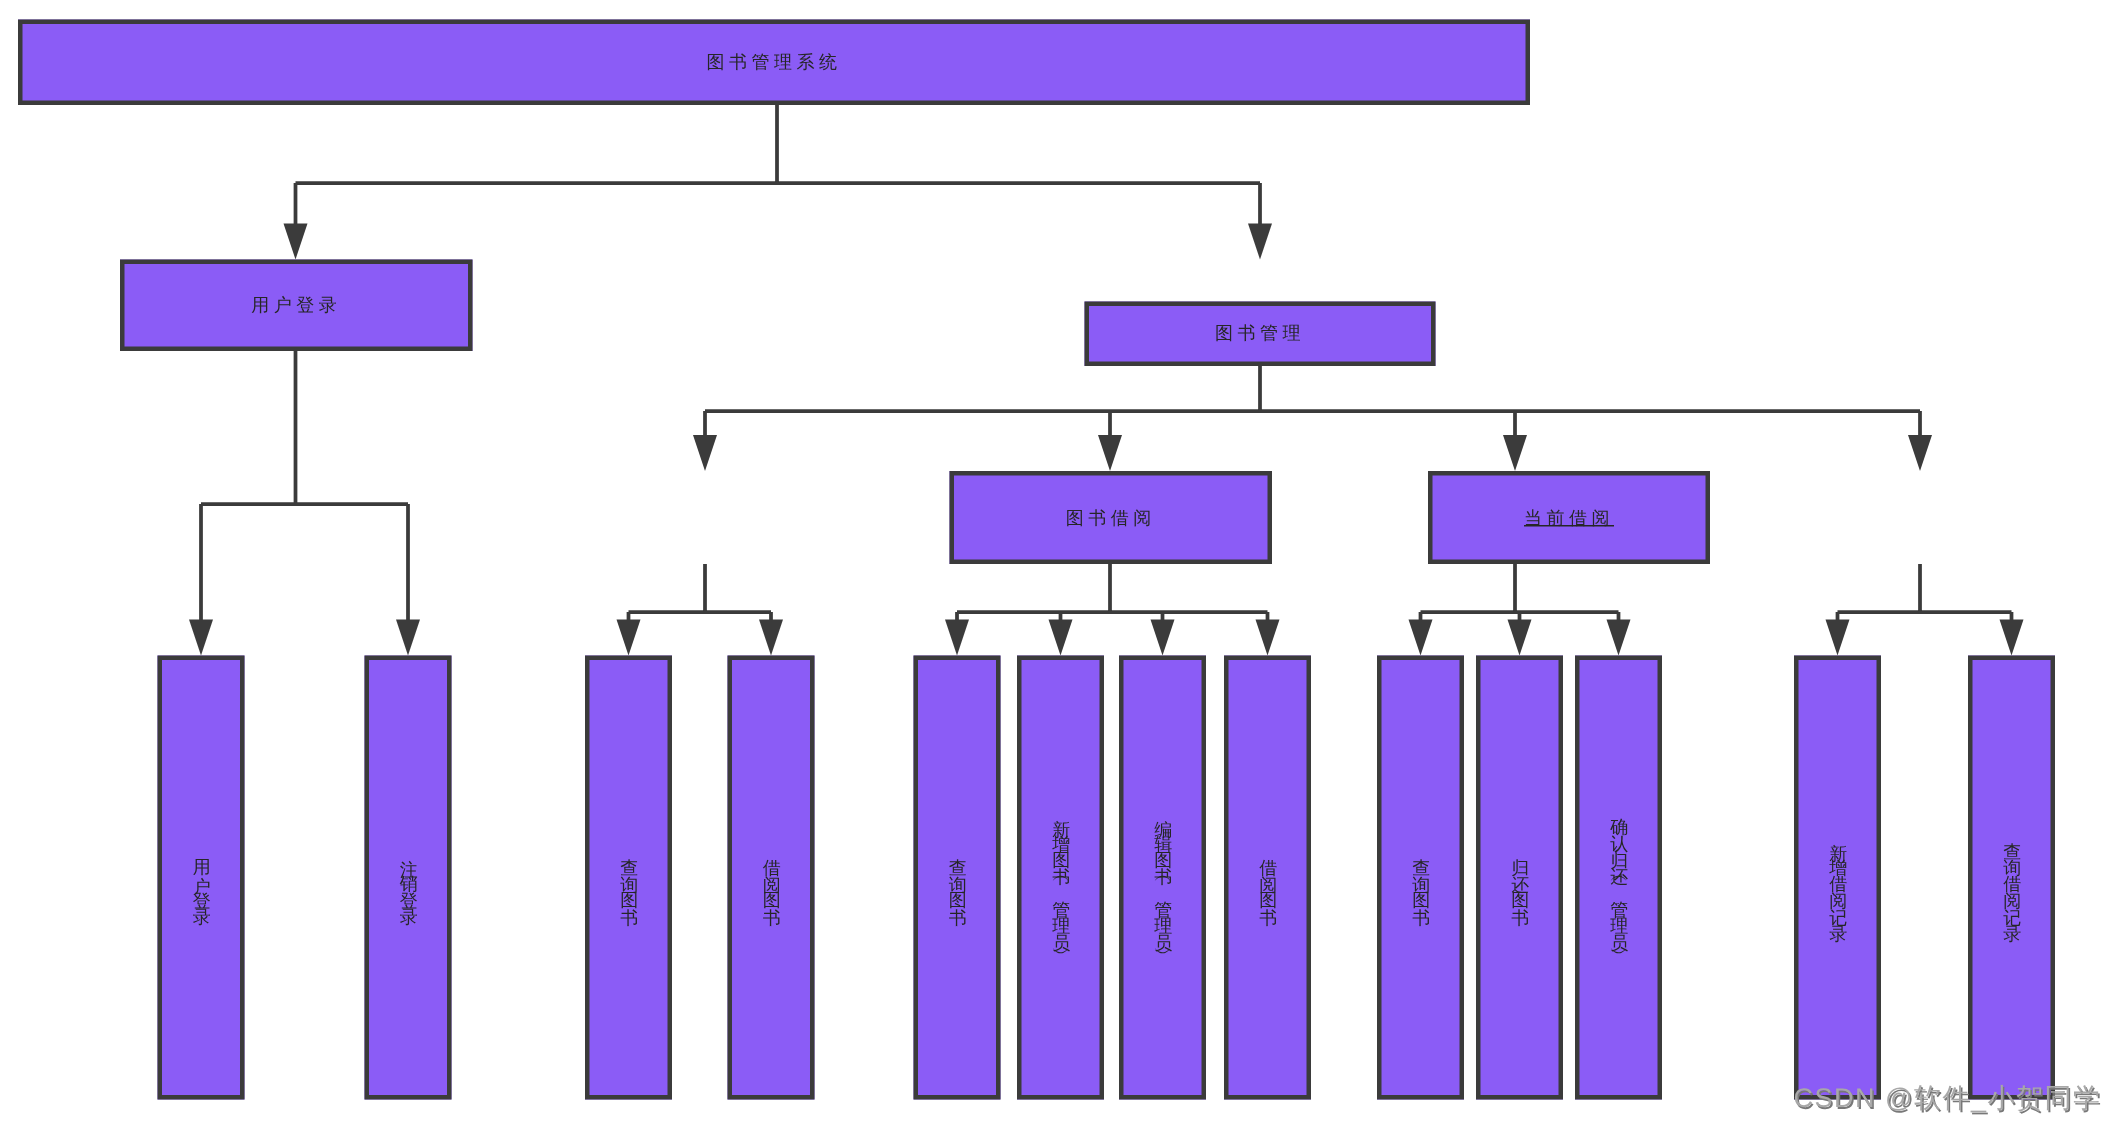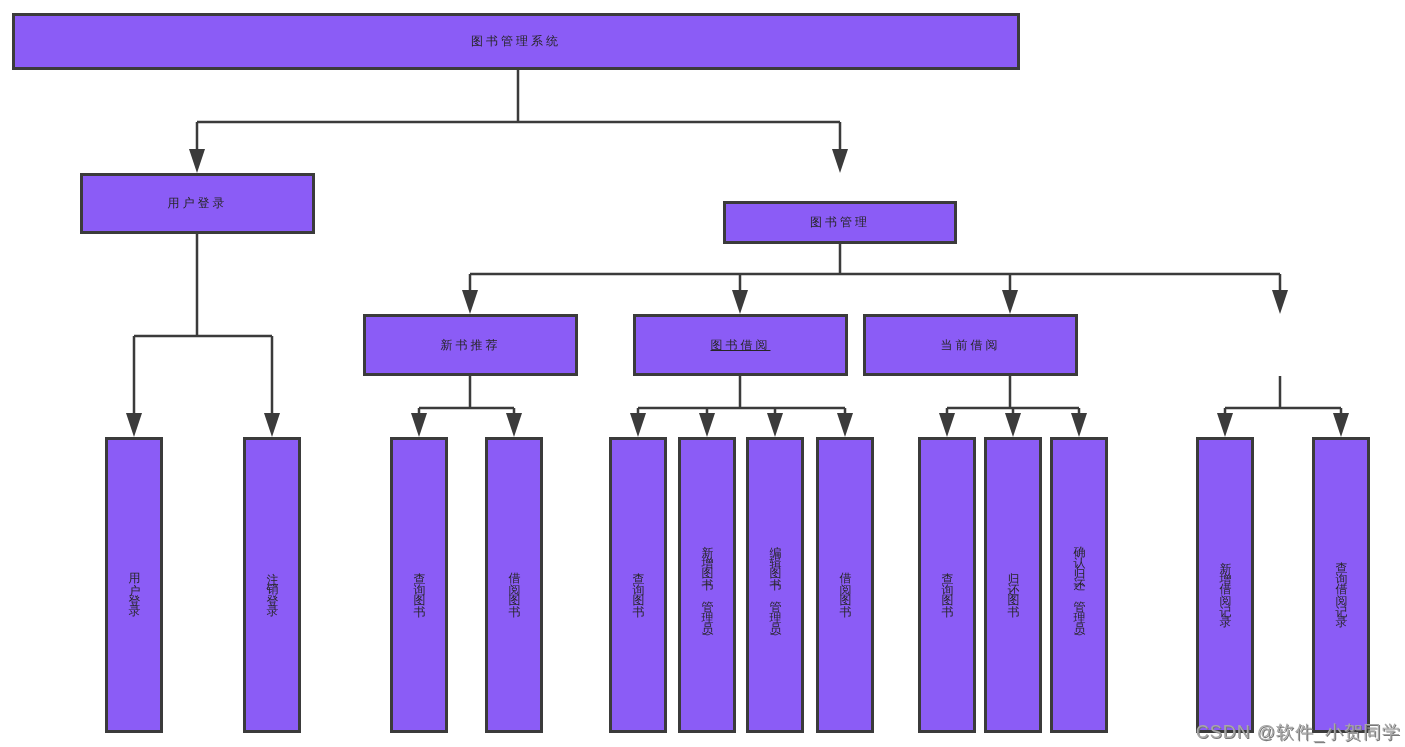--- a/index.html
+++ b/index.html
@@ -113,23 +113,22 @@
       <polygon points="1217,413 1233,413 1225,437"></polygon>
       <polygon points="1333,413 1349,413 1341,437"></polygon>
     </g>
   </svg>
 
   <div class="node" style="left:12px; top:13px; width:1008px; height:57px;">图书管理系统</div>
 
   <div class="node" style="left:80px; top:173px; width:235px; height:61px;">用户登录</div>
   <div class="node" style="left:723px; top:173px; width:234px; height:43px;margin-top:28px;">图书管理</div>
 
-  <div class="node" style="left:363px; top:314px; width:215px; height:62px;">新书推荐</div>
-  <div class="node" style="left:633px; top:314px; width:215px; height:62px;text-decoration:underline;">图书借阅</div>
-  <div class="node" style="left:863px; top:314px; width:215px; height:62px;">当前借阅</div>
+  <div class="node" style="left:633px; top:314px; width:215px; height:62px;">图书借阅</div>
+  <div class="node" style="left:952px; top:314px; width:188px; height:62px;text-decoration:underline;">当前借阅</div>
 
   <div class="node v" style="left:105px; top:437px; width:58px; height:296px;">用户登录</div>
   <div class="node v" style="left:243px; top:437px; width:58px; height:296px;">注销登录</div>
 
   <div class="node v" style="left:390px; top:437px; width:58px; height:296px;">查询图书</div>
   <div class="node v" style="left:485px; top:437px; width:58px; height:296px;">借阅图书</div>
 
   <div class="node v" style="left:609px; top:437px; width:58px; height:296px;">查询图书</div>
   <div class="node v" style="left:678px; top:437px; width:58px; height:296px;">新增图书（管理员）</div>
   <div class="node v" style="left:746px; top:437px; width:58px; height:296px;">编辑图书（管理员）</div>

